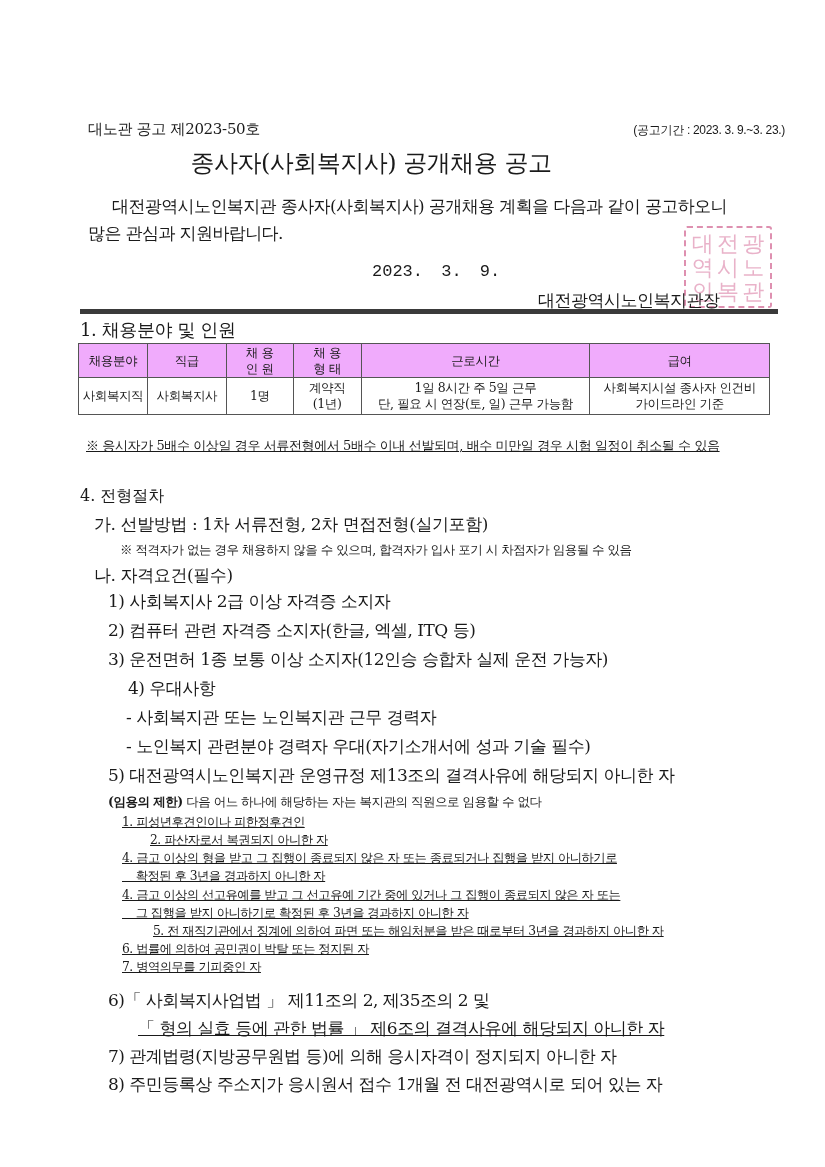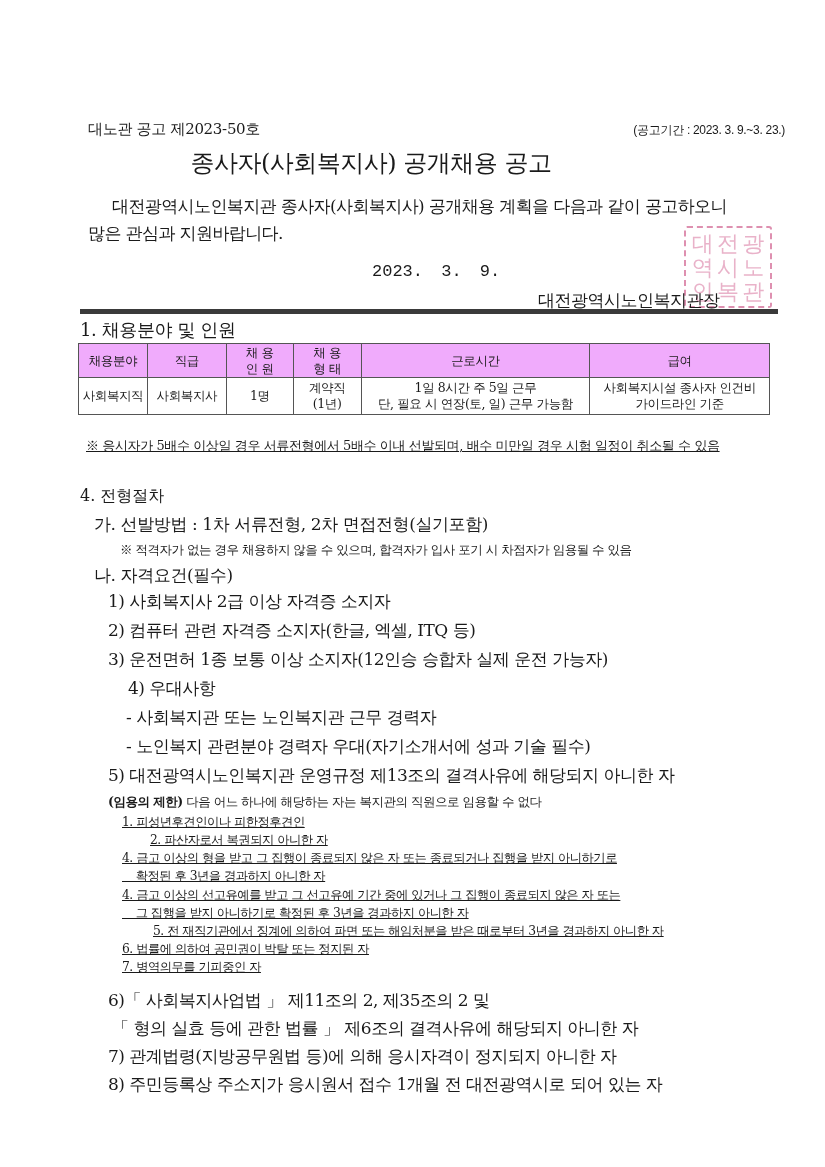--- a/index.html
+++ b/index.html
@@ -120,15 +120,15 @@
 <div class="abs limit-item" style="left:122px; top:832px;margin-left:28px;">2. 파산자로서 복권되지 아니한 자</div>
 <div class="abs limit-item" style="left:122px; top:850px;">4. 금고 이상의 형을 받고 그 집행이 종료되지 않은 자 또는 종료되거나 집행을 받지 아니하기로</div>
 <div class="abs limit-item" style="left:122px; top:868px; white-space:pre;">    확정된 후 3년을 경과하지 아니한 자</div>
 <div class="abs limit-item" style="left:122px; top:887px;">4. 금고 이상의 선고유예를 받고 그 선고유예 기간 중에 있거나 그 집행이 종료되지 않은 자 또는</div>
 <div class="abs limit-item" style="left:122px; top:905px; white-space:pre;">    그 집행을 받지 아니하기로 확정된 후 3년을 경과하지 아니한 자</div>
 <div class="abs limit-item" style="left:122px; top:923px;margin-left:31px;">5. 전 재직기관에서 징계에 의하여 파면 또는 해임처분을 받은 때로부터 3년을 경과하지 아니한 자</div>
 <div class="abs limit-item" style="left:122px; top:941px;">6. 법률에 의하여 공민권이 박탈 또는 정지된 자</div>
 <div class="abs limit-item" style="left:122px; top:959px;text-align:right;">7. 병역의무를 기피중인 자</div>
 
 <div class="abs req" style="left:108px; top:989px;">6)「 사회복지사업법 」 제11조의 2, 제35조의 2 및</div>
-<div class="abs req" style="left:112px; top:1017px;">「 형의 실효 등에 관한 법률 」 제6조의 결격사유에 해당되지 아니한 자</div>
+<div class="abs req" style="left:138px; top:1017px;text-decoration:underline;">「 형의 실효 등에 관한 법률 」 제6조의 결격사유에 해당되지 아니한 자</div>
 <div class="abs req" style="left:108px; top:1045px;">7) 관계법령(지방공무원법 등)에 의해 응시자격이 정지되지 아니한 자</div>
 <div class="abs req" style="left:108px; top:1073px;">8) 주민등록상 주소지가 응시원서 접수 1개월 전 대전광역시로 되어 있는 자</div>
 
 </body></html>

